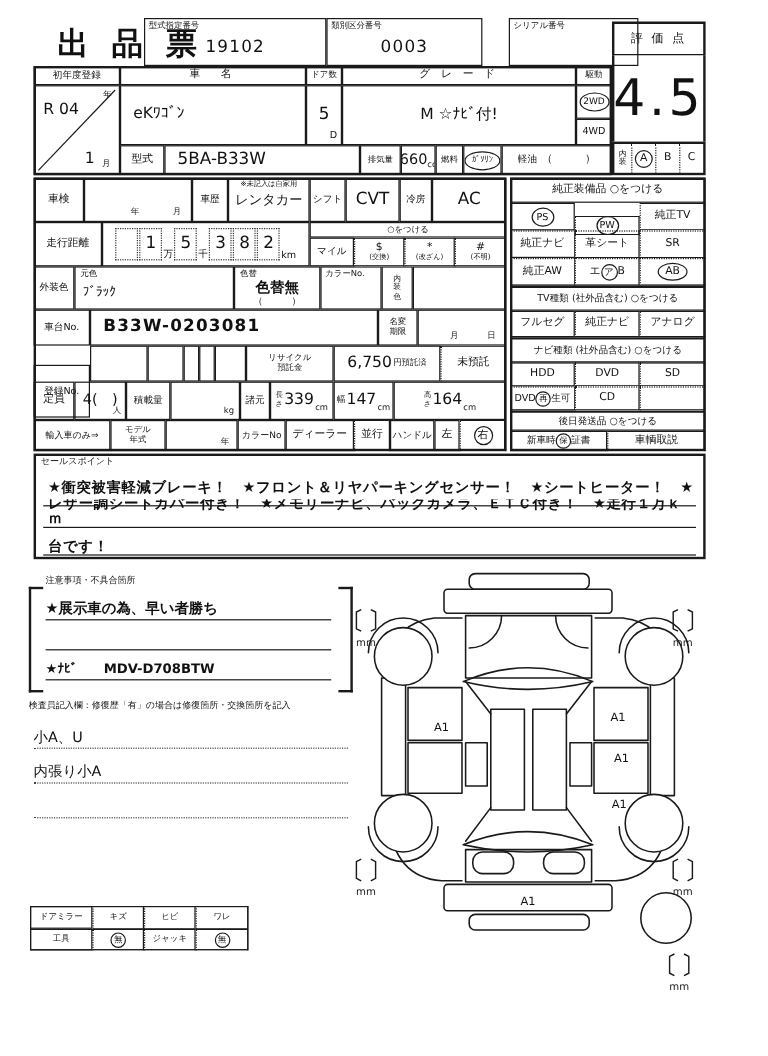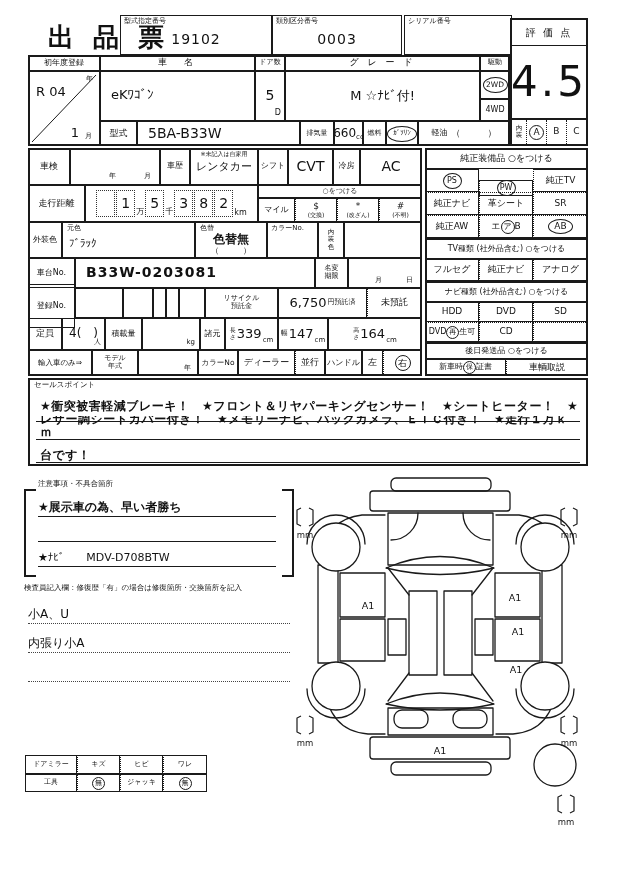--- a/index.html
+++ b/index.html
@@ -31,21 +31,21 @@
 <div class="c nb b" style="left:48px;top:20px;width:130px;height:34px;font-size:26px;letter-spacing:5px;justify-content:flex-start">出 品 票</div>
 
 <div class="c" style="left:120px;top:15px;width:152px;height:40px;border-width:1.5px">
   <span class="sm" style="position:absolute;left:3px;top:2px">型式指定番号</span>
   <span class="s14" style="margin-top:9px;letter-spacing:1px">19102</span>
 </div>
 <div class="c" style="left:272px;top:15px;width:130px;height:40px;border-width:1.5px">
   <span class="sm" style="position:absolute;left:3px;top:2px">類別区分番号</span>
   <span class="s14" style="margin-top:9px;letter-spacing:1px">0003</span>
 </div>
-<div class="c" style="left:404px;top:15px;width:108px;height:40px;border-width:1.5px">
+<div class="c" style="left:424px;top:15px;width:108px;height:40px;border-width:1.5px">
   <span class="sm" style="position:absolute;left:3px;top:2px">シリアル番号</span>
 </div>
 
 <div class="c" style="left:510px;top:18px;width:78px;height:28px;border-width:2px 2px 1px 2px;letter-spacing:2px">評 価 点</div>
 <div class="c" style="left:510px;top:46px;width:78px;height:72px;border-width:0 2px;font-size:42px;letter-spacing:3px">4.5</div>
 <div class="c" style="left:510px;top:118px;width:78px;height:28px;border-width:2px;padding:0">
   <span class="pre" style="font-size:6.5px;width:15px">内
 装</span>
   <span style="width:21px;height:100%;display:flex;align-items:center;justify-content:center;border-left:1px dotted #1a1a1a">
       <span class="circ" style="width:15px;height:15px;font-size:9px">A</span>
@@ -159,21 +159,21 @@
 
 <div class="c s8" style="left:28px;top:258px;width:47px;height:30px">車台No.</div>
 <div class="c s14 vc" style="left:75px;top:258px;width:240px;height:30px;padding-left:10px;letter-spacing:1px;font-weight:600">B33W-0203081</div>
 <div class="c pre sm" style="left:315px;top:258px;width:33px;height:30px">名変
 期限</div>
 <div class="c" style="left:348px;top:258px;width:74px;height:30px">
   <span class="sm" style="position:absolute;left:26px;bottom:2px">月</span>
   <span class="sm" style="position:absolute;right:8px;bottom:2px">日</span>
 </div>
 
-<div class="c s8" style="left:28px;top:284px;width:47px;height:44px">登録No.</div>
+<div class="c s8" style="left:28px;top:304px;width:47px;height:44px">登録No.</div>
 <div class="c" style="left:75px;top:288px;width:48px;height:30px"></div>
 <div class="c" style="left:123px;top:288px;width:30px;height:30px"></div>
 <div class="c" style="left:153px;top:288px;width:13px;height:30px"></div>
 <div class="c" style="left:166px;top:288px;width:13px;height:30px"></div>
 <div class="c" style="left:179px;top:288px;width:26px;height:30px"></div>
 <div class="c pre sm" style="left:205px;top:288px;width:73px;height:30px">リサイクル
 預託金</div>
 <div class="c" style="left:278px;top:288px;width:89px;height:30px">
   <span class="s13">6,750</span>
   <span class="sm" style="align-self:center;margin-left:1px">円預託済</span>
@@ -272,21 +272,21 @@
 <div class="c nb" style="left:34px;top:380px;width:120px;height:10px;font-size:7.5px;justify-content:flex-start">セールスポイント</div>
 <div class="c nb uline tl s12" style="left:36px;top:400px;width:544px;height:22px;font-weight:600;letter-spacing:0.5px;padding-left:4px">★衝突被害軽減ブレーキ！　★フロント＆リヤパーキングセンサー！　★シートヒーター！　★</div>
 <div class="c nb uline tl s12" style="left:36px;top:416px;width:544px;height:24px;font-weight:600;letter-spacing:0.5px;padding-left:4px;align-items:flex-end">レザー調シートカバー付き！　★メモリーナビ、バックカメラ、ＥＴＣ付き！　★走行１万ｋｍ</div>
 <div class="c nb uline tl s12" style="left:36px;top:442px;width:544px;height:21px;font-weight:600;letter-spacing:0.5px;padding-left:4px;align-items:flex-end">台です！</div>
 
 <div class="c nb" style="left:38px;top:479px;width:150px;height:10px;font-size:7.5px;justify-content:flex-start">注意事項・不具合箇所</div>
 <div style="position:absolute;left:24px;top:489px;width:10px;height:84px;border-left:2px solid #1a1a1a;border-top:2px solid #1a1a1a;border-bottom:2px solid #1a1a1a"></div>
 <div style="position:absolute;left:282px;top:489px;width:10px;height:84px;border-right:2px solid #1a1a1a;border-top:2px solid #1a1a1a;border-bottom:2px solid #1a1a1a"></div>
 <div class="c nb uline tl s12" style="left:38px;top:493px;width:238px;height:24px;font-weight:600;align-items:flex-end;padding-bottom:2px">★展示車の為、早い者勝ち</div>
 <div class="c nb uline tl" style="left:38px;top:520px;width:238px;height:22px"></div>
-<div class="c nb uline tl s11" style="left:38px;top:545px;width:238px;height:22px;font-weight:400;align-items:flex-end;padding-bottom:2px">★ﾅﾋﾞ　　MDV-D708BTW</div>
+<div class="c nb uline tl s11" style="left:38px;top:545px;width:238px;height:22px;font-weight:700;align-items:flex-end;padding-bottom:2px">★ﾅﾋﾞ　　MDV-D708BTW</div>
 
 <div class="c nb tl" style="left:24px;top:584px;width:280px;height:12px;font-size:7.5px">検査員記入欄：修復歴「有」の場合は修復箇所・交換箇所を記入</div>
 <div class="c nb dline tl s12" style="left:28px;top:598px;width:262px;height:26px;align-items:flex-end;padding-bottom:2px">小A、U</div>
 <div class="c nb dline tl s12" style="left:28px;top:627px;width:262px;height:26px;align-items:flex-end;padding-bottom:2px">内張り小A</div>
 <div class="c nb dline tl" style="left:28px;top:656px;width:262px;height:26px"></div>
 
 <div class="c sm" style="left:25px;top:755px;width:52px;height:19px">ドアミラー</div>
 <div class="c sm dotl" style="left:77px;top:755px;width:43px;height:19px">キズ</div>
 <div class="c sm dotl" style="left:120px;top:755px;width:43px;height:19px">ヒビ</div>
 <div class="c sm dotl" style="left:163px;top:755px;width:44px;height:19px">ワレ</div>

